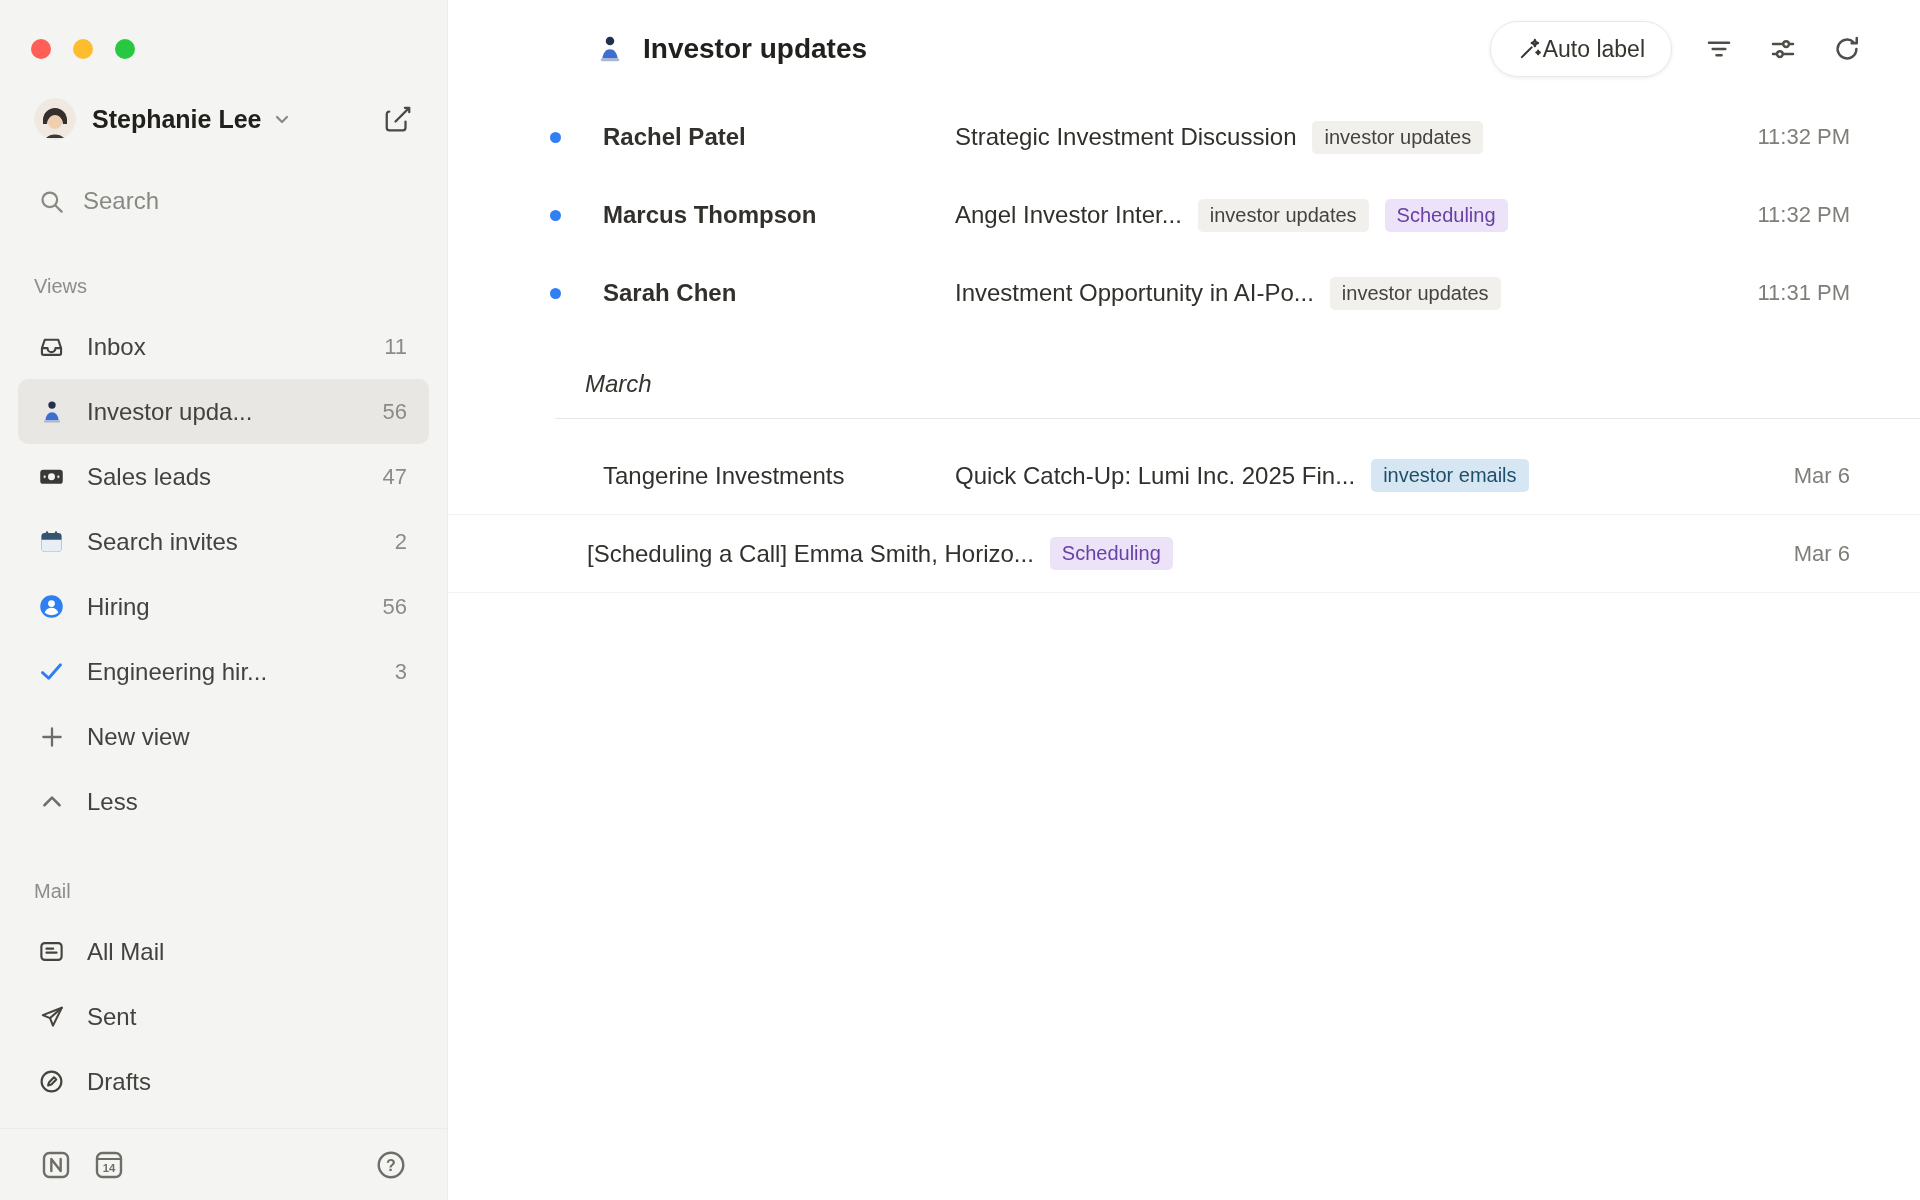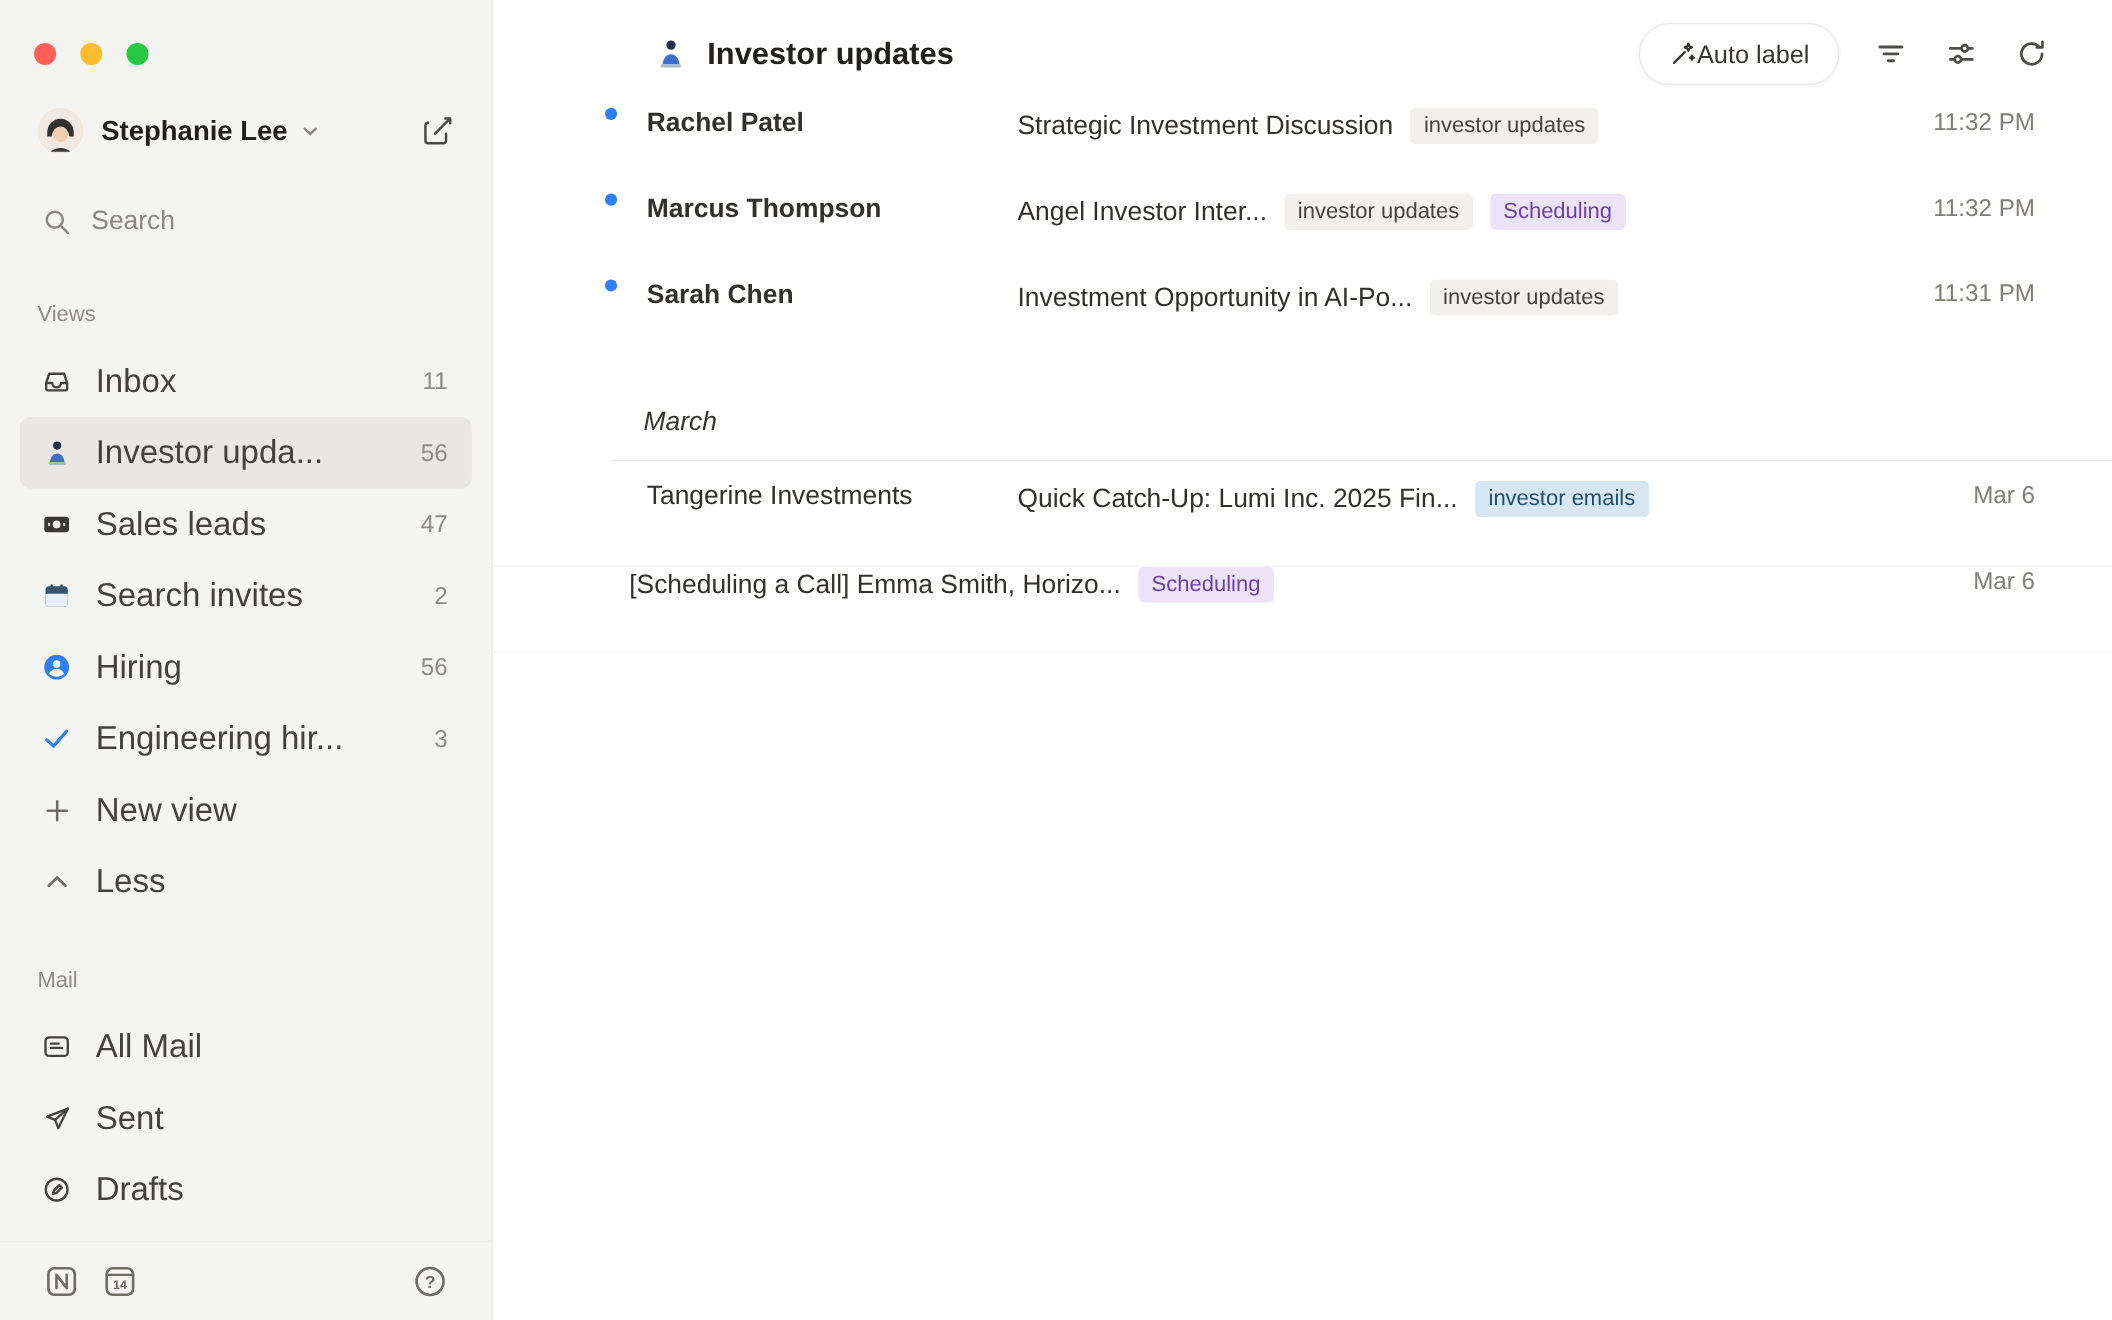--- a/index.html
+++ b/index.html
@@ -26,41 +26,41 @@
 
   .section-label { font-size:20px; font-weight:500; color:#8f8d88; padding-left:34px; }
   .section-label.views { margin-top:56px; }
   .section-label.mail  { margin-top:46px; }
 
   .nav { margin-top:16px; }
   .nav-item { display:flex; align-items:center; height:65px; margin:0 18px; padding:0 22px 0 20px;
               border-radius:10px; cursor:pointer; }
   .nav-item.selected { background:#e8e7e4; }
   .nav-icon { width:27px; height:27px; flex-shrink:0; display:flex; align-items:center; justify-content:center; }
-  .nav-label { font-size:30px; font-weight:500; color:#44423e; margin-left:22px; white-space:nowrap; }
+  .nav-label { font-size:24px; font-weight:500; color:#44423e; margin-left:22px; white-space:nowrap; }
   .nav-count { margin-left:auto; font-size:22px; color:#8d8b86;text-align:right; }
 
   .sidebar-footer { margin-top:auto; display:flex; align-items:center; gap:21px; padding:0 40px;
                     height:72px; border-top:1px solid #ececea; }
   .footer-help { margin-left:auto; }
 
   
   .main { flex:1; display:flex; flex-direction:column; background:#ffffff; }
   .main-header { height:98px; display:flex; align-items:center; padding:0 56px 0 147px; }
   .title-icon { width:30px; height:30px; margin-right:18px; display:flex; }
   .page-title { font-size:28px; font-weight:700; color:#21201c; }
   .header-right { margin-left:auto; display:flex; align-items:center; gap:30px; }
   .auto-label-btn { display:flex; align-items:center; height:56px; padding:0 26px;
                     background:#fff; border:1px solid #e9e9e7; border-radius:28px;
                     box-shadow:0 1px 4px rgba(0,0,0,.08); font-size:23px; font-weight:500; color:#37352f;
                     cursor:pointer; }
   .icon-btn { width:34px; height:34px; display:flex; align-items:center; justify-content:center; cursor:pointer; }
 
   
-  .row { display:flex; align-items:flex-start; height:78px; padding-left:102px; padding-right:70px; cursor:pointer; }
+  .row { display:flex; align-items:center; height:78px; padding-left:102px; padding-right:70px; cursor:pointer;gap:15px; }
   .dot-col { width:22px; display:flex; justify-content:flex-start; flex-shrink:0; }
   .dot { width:11px; height:11px; border-radius:50%; background:#2f80f5; }
   .dot.hidden { visibility:hidden; }
   .sender { width:337px; flex-shrink:0; font-size:24px; color:#32302c; margin-left:16px; white-space:nowrap;
             overflow:hidden; }
   .sender.unread { font-weight:700; }
   .subject-wrap { flex:1; display:flex; align-items:center; gap:16px; overflow:hidden; }
   .subject { font-size:24px; color:#32302c; white-space:nowrap; }
   .tag { font-size:20px; font-weight:500; padding:5px 12px; border-radius:5px; white-space:nowrap; }
   .tag.gray   { background:#f1f0ed; color:#45433e; }

